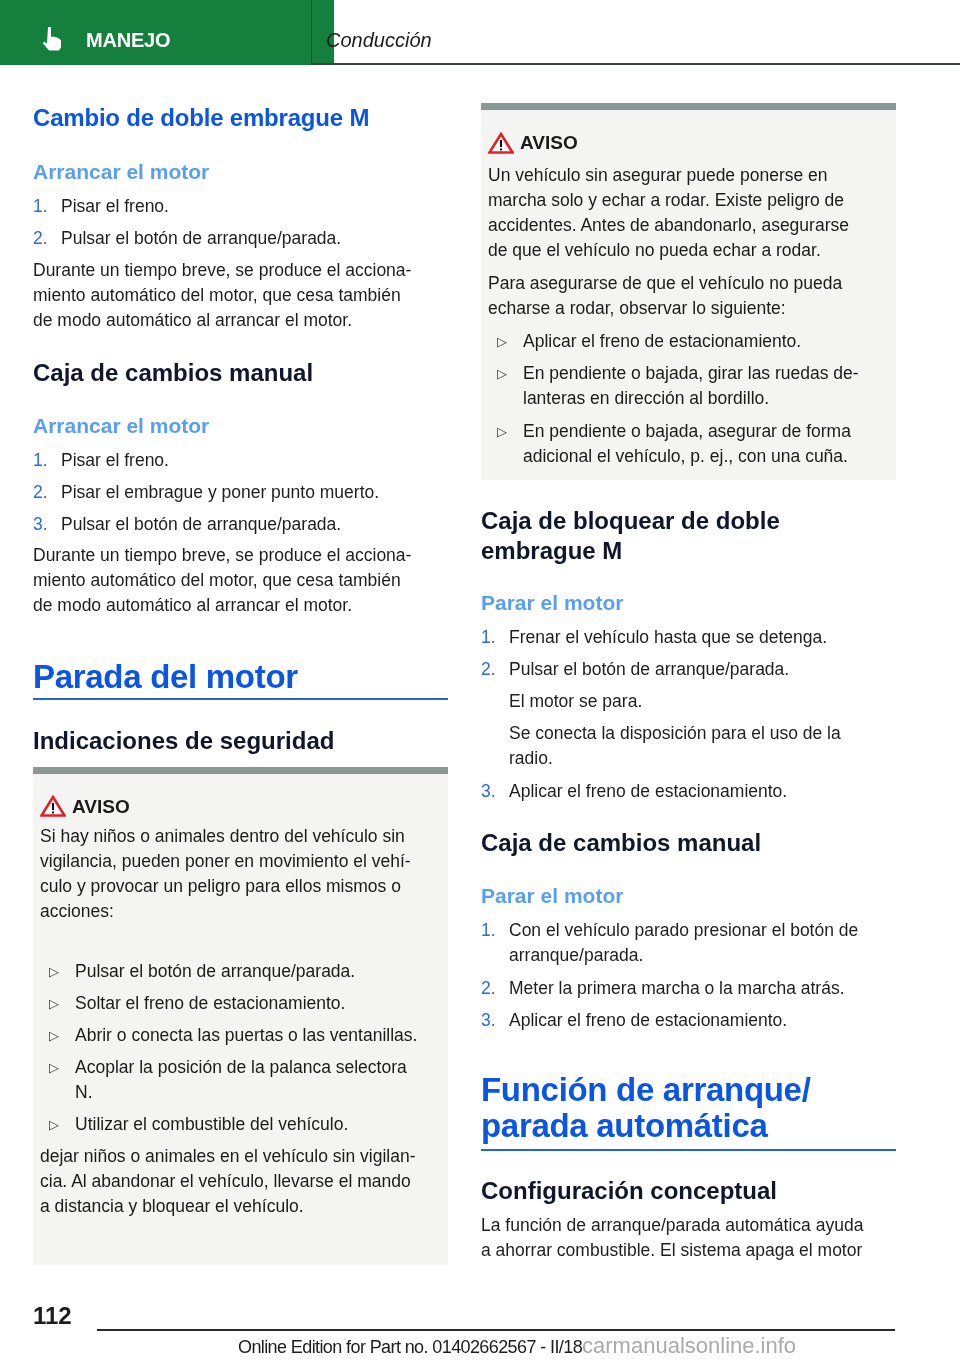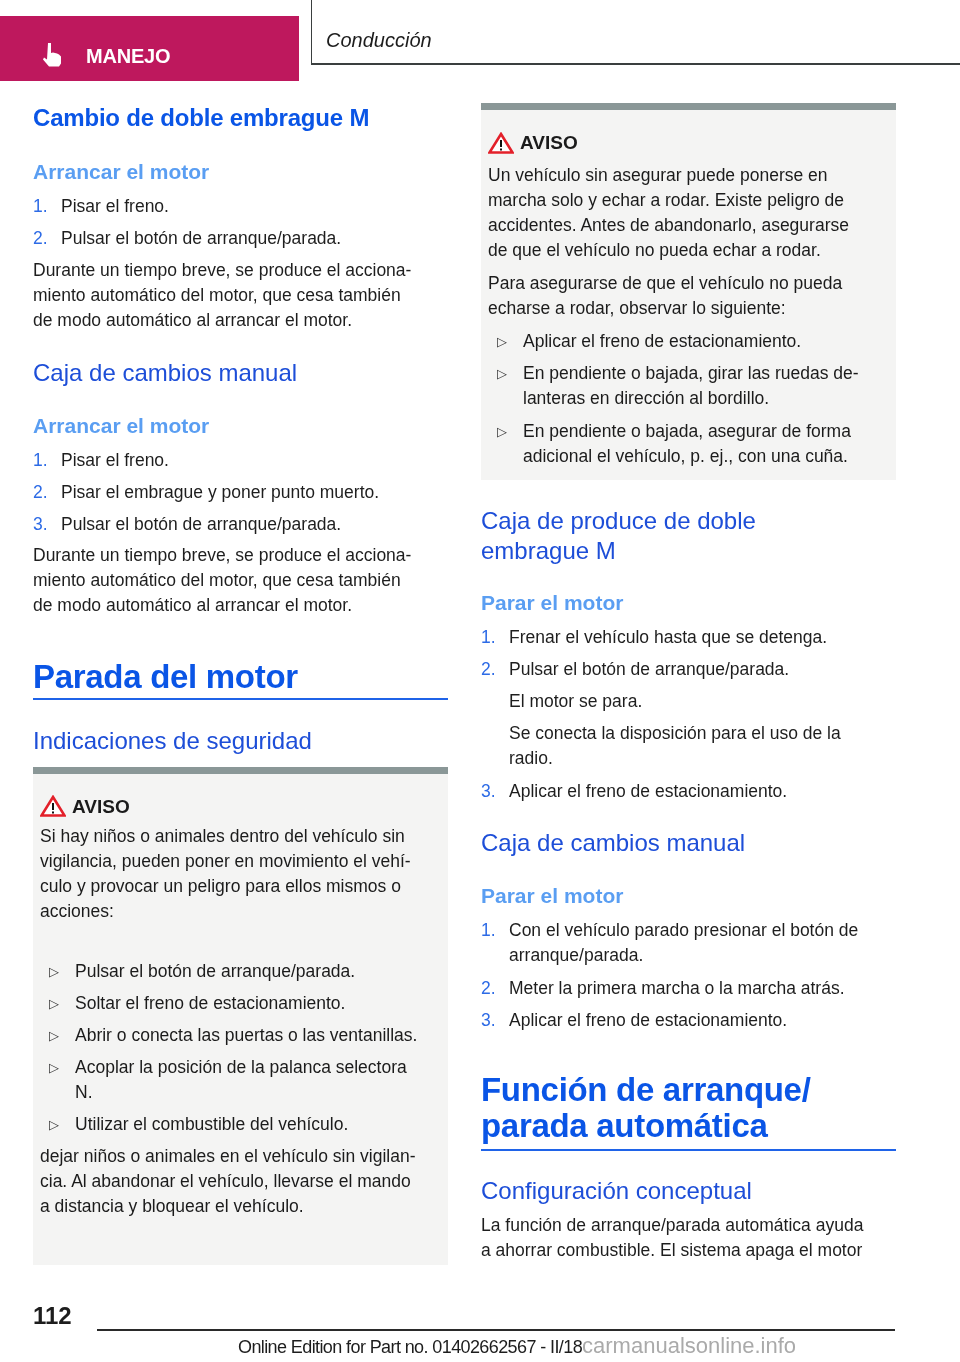--- a/index.html
+++ b/index.html
@@ -1,31 +1,31 @@
 <!DOCTYPE html>
 <html><head>
 <meta charset="utf-8">
 <style>
   * { box-sizing: border-box; margin: 0; padding: 0; }
   html, body { width: 960px; height: 1362px; background: #ffffff; overflow: hidden; }
   body { position: relative; font-family: "Liberation Sans", sans-serif; color: #1b1b1b; }
 
-  .hdr-left { position: absolute; left: 0; top: 0; width: 299px; height: 65px; background: #be185d; margin-top: 16px; }
+  .hdr-left { position: absolute; left: 0; top: 0; width: 334px; height: 65px; background: #15803d; }
   .hdr-left .hand { position: absolute; left: 40px; top: 26px; width: 24px; height: 26px; }
   .hdr-left .label { position: absolute; left: 86px; top: 29px; color: #fff; font-weight: bold; font-size: 20px; letter-spacing: -0.2px; }
   .hdr-right { position: absolute; left: 311px; top: 0; width: 661px; height: 65px; border-left: 1.5px solid #3a3f3f; border-right: 2px solid #4a4f4f; border-bottom: 2px solid #3a3f3f; font-style: italic; }
   .hdr-right .label { position: absolute; left: 14px; top: 29px; font-size: 20px; color: #1d1d1d; }
 
   .col { position: absolute; top: 0; width: 415px; }
   .col.left { left: 33px; }
   .col.right { left: 481px; }
   .abs { position: absolute; left: 0; }
 
   .h1 { color: #0a55e6; font-weight: bold; font-size: 24px; letter-spacing: -0.2px; }
-  .h2 { color: #1d4ed8; font-weight: normal; font-size: 24px; }
+  .h2 { color: #0f172a; font-weight: bold; font-size: 24px; }
   .h3 { color: #5a9ef2; font-weight: bold; font-size: 21px; }
   .big { color: #0a55e6; font-weight: bold; font-size: 33px; line-height: 36px; letter-spacing: -0.3px; }
   .rule { height: 2px; background: #1f63e8; width: 415px; }
 
   .p { font-size: 17.5px; line-height: 25px; color: #1e1e1e; }
   .li { position: absolute; left: 0; font-size: 17.5px; line-height: 25px; color: #1e1e1e; }
   .li .num { position: absolute; left: 0; color: #2d6be6; }
   .li .txt { position: absolute; left: 28px; width: 390px; }
 
   .warn { position: absolute; left: 0; width: 415px; background: #f4f4f3; }
@@ -174,21 +174,21 @@
     <div class="bul" style="top:316px">
         <span class="b">▷</span>
         <span class="t">
           <div>En pendiente o bajada, asegurar de forma</div>
           <div>adicional el vehículo, p. ej., con una cuña.</div>
         </span>
       </div>
   </div>
 
   <div class="abs h2" style="top:506px; line-height:30px;">
-    <div>Caja de produce de doble</div>
+    <div>Caja de bloquear de doble</div>
       <div>embrague M</div>
   </div>
   <div class="abs h3" style="top:591px">Parar el motor</div>
   <div class="li" style="top:625px">
       <span class="num">1.</span>
       <span class="txt">Frenar el vehículo hasta que se detenga.</span>
     </div>
   <div class="li" style="top:657px">
       <span class="num">2.</span>
       <span class="txt">Pulsar el botón de arranque/parada.</span>

